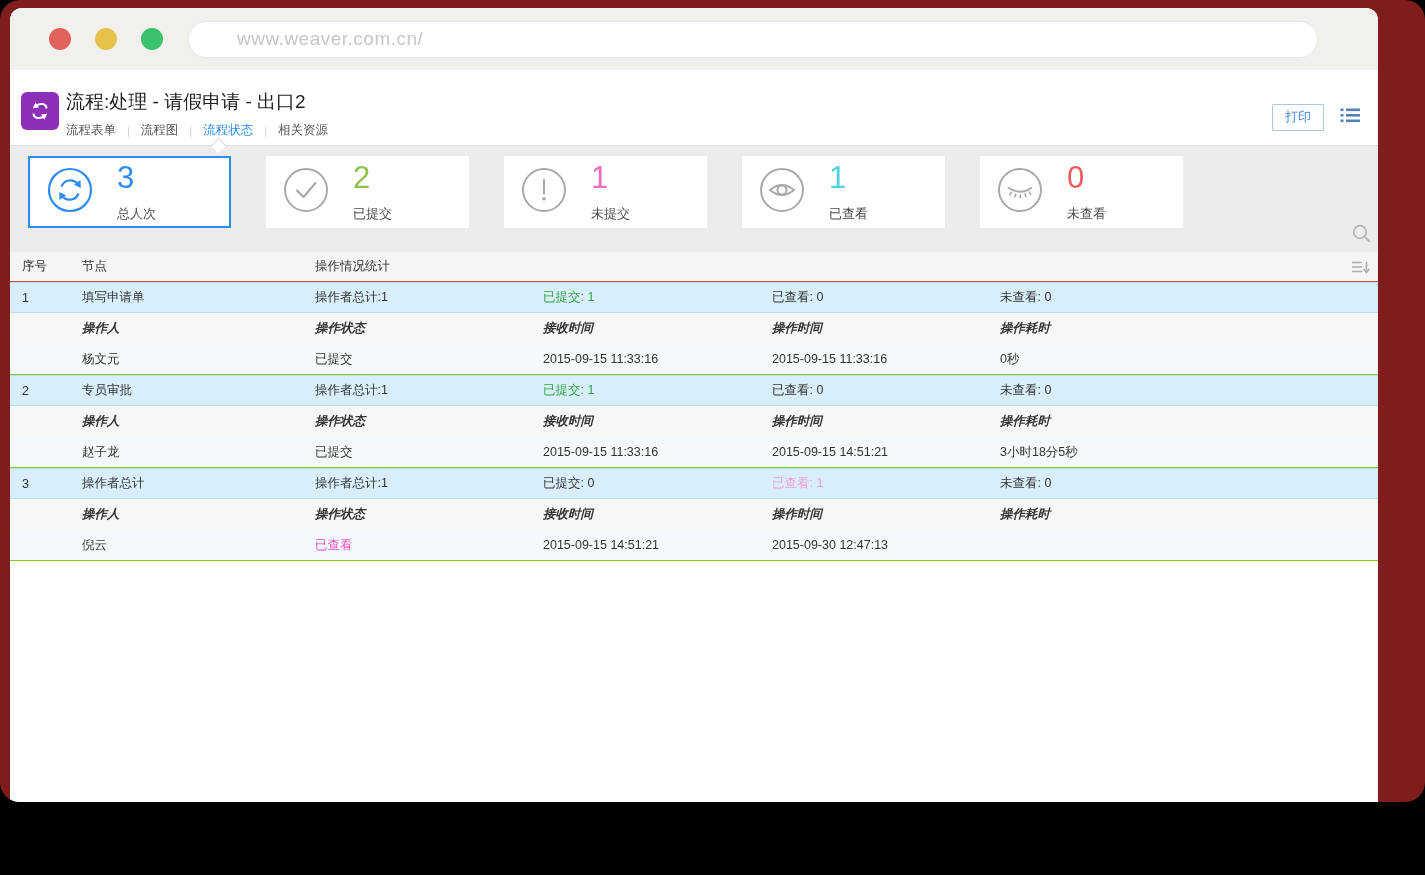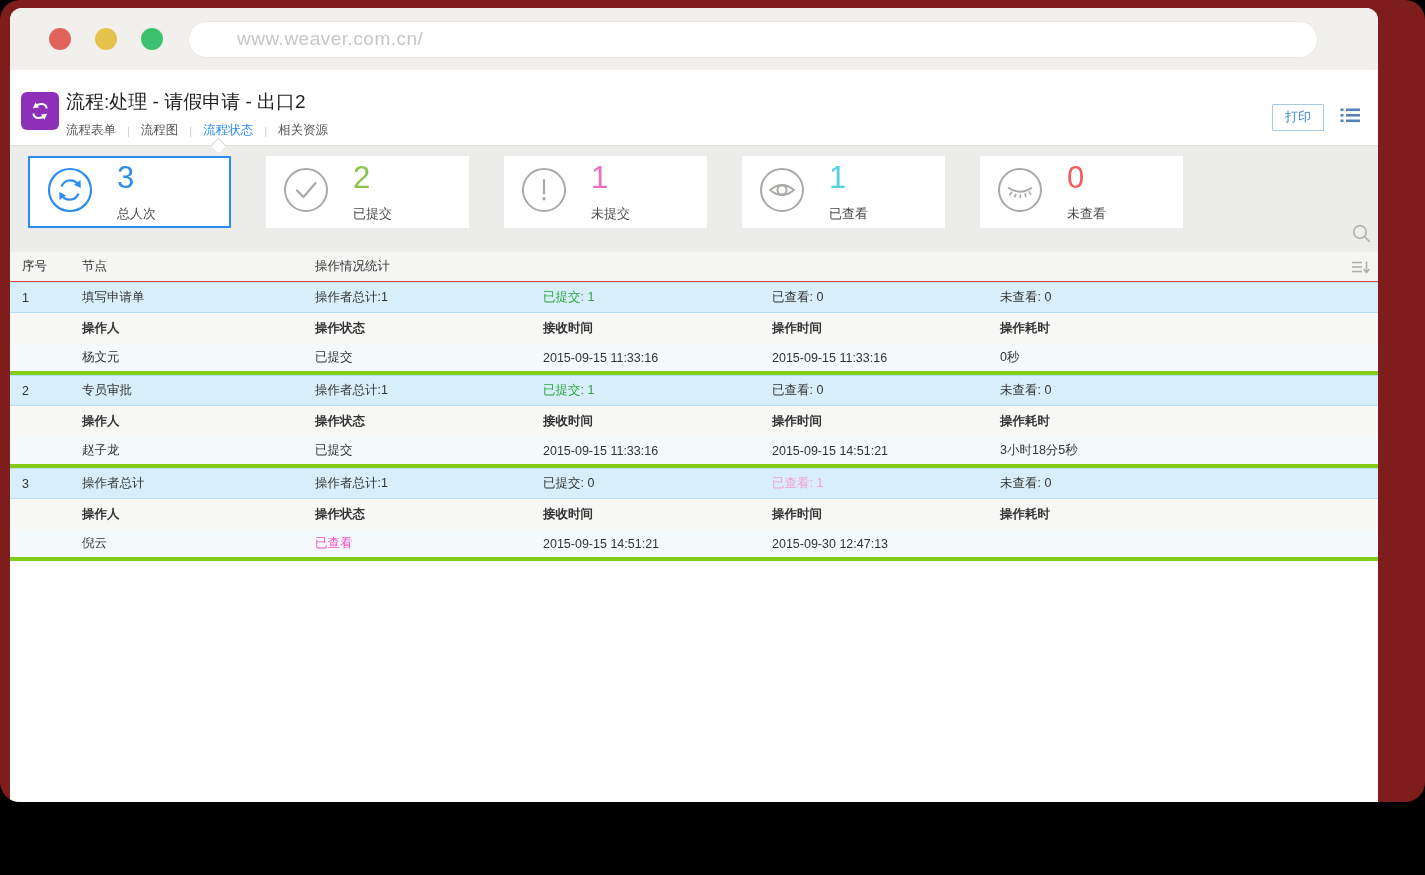--- a/index.html
+++ b/index.html
@@ -38,22 +38,22 @@
   .card-value { font-size:31px; line-height:1; }
   .card-label { font-size:13px; color:#4a4a4a; margin-top:12px; }
   .c-blue { color:#2d8cf0; } .c-green { color:#8bc34a; } .c-pink { color:#f06ec1; } .c-cyan { color:#4fd2e2; } .c-red { color:#f15b5b; }
   .band-search { position:absolute; right:6px; bottom:4px; cursor:pointer; }
 
   
   .trow { display:grid; grid-template-columns:60px 233px 228px 229px 228px 1fr; align-items:center; padding-left:12px; font-size:12.5px; color:#333; }
   .thead { position:relative; height:30px; background:#f5f5f4; border-bottom:1px solid #ef4444; }
   .sort-icon { position:absolute; right:7px; top:5px; cursor:pointer; }
   .summary { height:31px; background:#d8effb; border-top:1px solid #b5e0f6; border-bottom:1px solid #b5e0f6; }
-  .subhead { height:31px; background:#f7f7f6; font-weight:bold; }
-  .drow { height:31px; background:#f4fafc; border-bottom:4px solid #84cc16; }
+  .subhead { height:31px; background:#f7f7f6; font-weight:bold;font-style:italic; }
+  .drow { height:31px; background:#f4fafc; border-bottom:1px solid #84cc16; }
   .t-green { color:#2fa440; }
   .t-pink { color:#f24fc3; }
   .t-pink-light { color:#f59fd2; }
 </style>
 </head>
 <body>
 
 <div class="screen">
   <div class="window">
 

